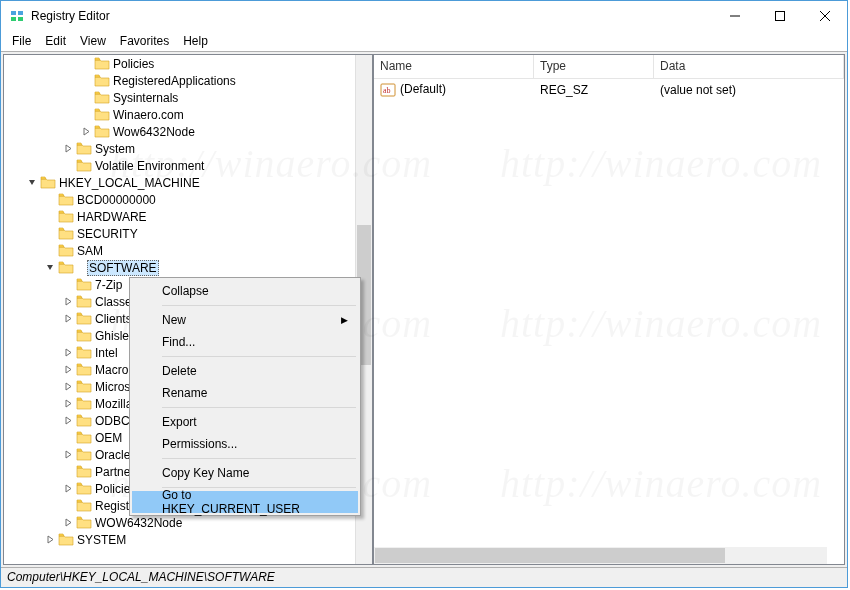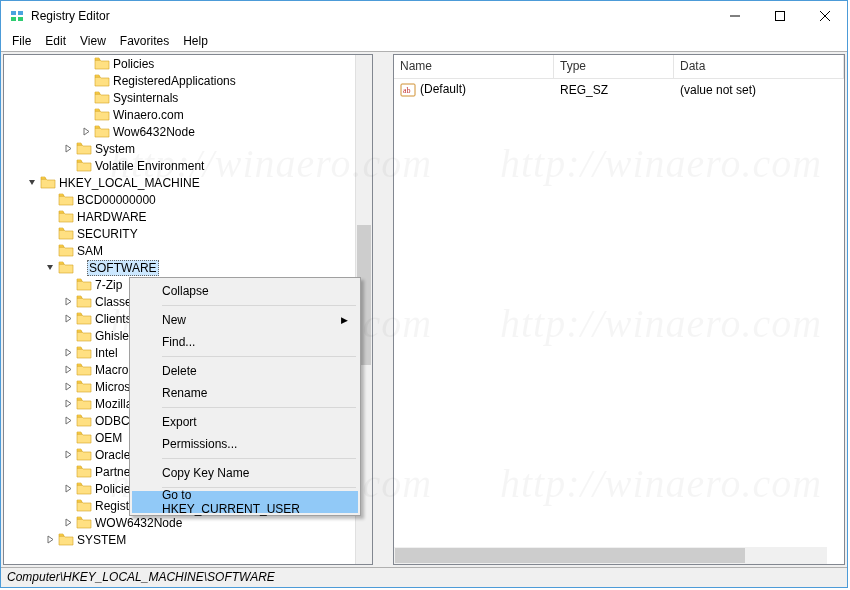--- a/index.html
+++ b/index.html
@@ -36,21 +36,21 @@
   .menubar {
     height: 20px; display: flex; align-items: center;
     padding: 0 4px; background: #fff;
   }
   .menu-item { padding: 2px 7px; cursor: default; }
   .content {
     flex: 1; display: flex;
     border-top: 1px solid #b0b0b0;
     background: #f0f0f0;
     padding: 2px;
-    gap: 20px;
+    gap: 0;
     overflow: hidden;
   }
   .pane {
     background: #fff;
     border: 1px solid #828790;
     display: flex; flex-direction: column;
     overflow: hidden;
     position: relative;
   }
   .tree-pane { width: 370px; }

